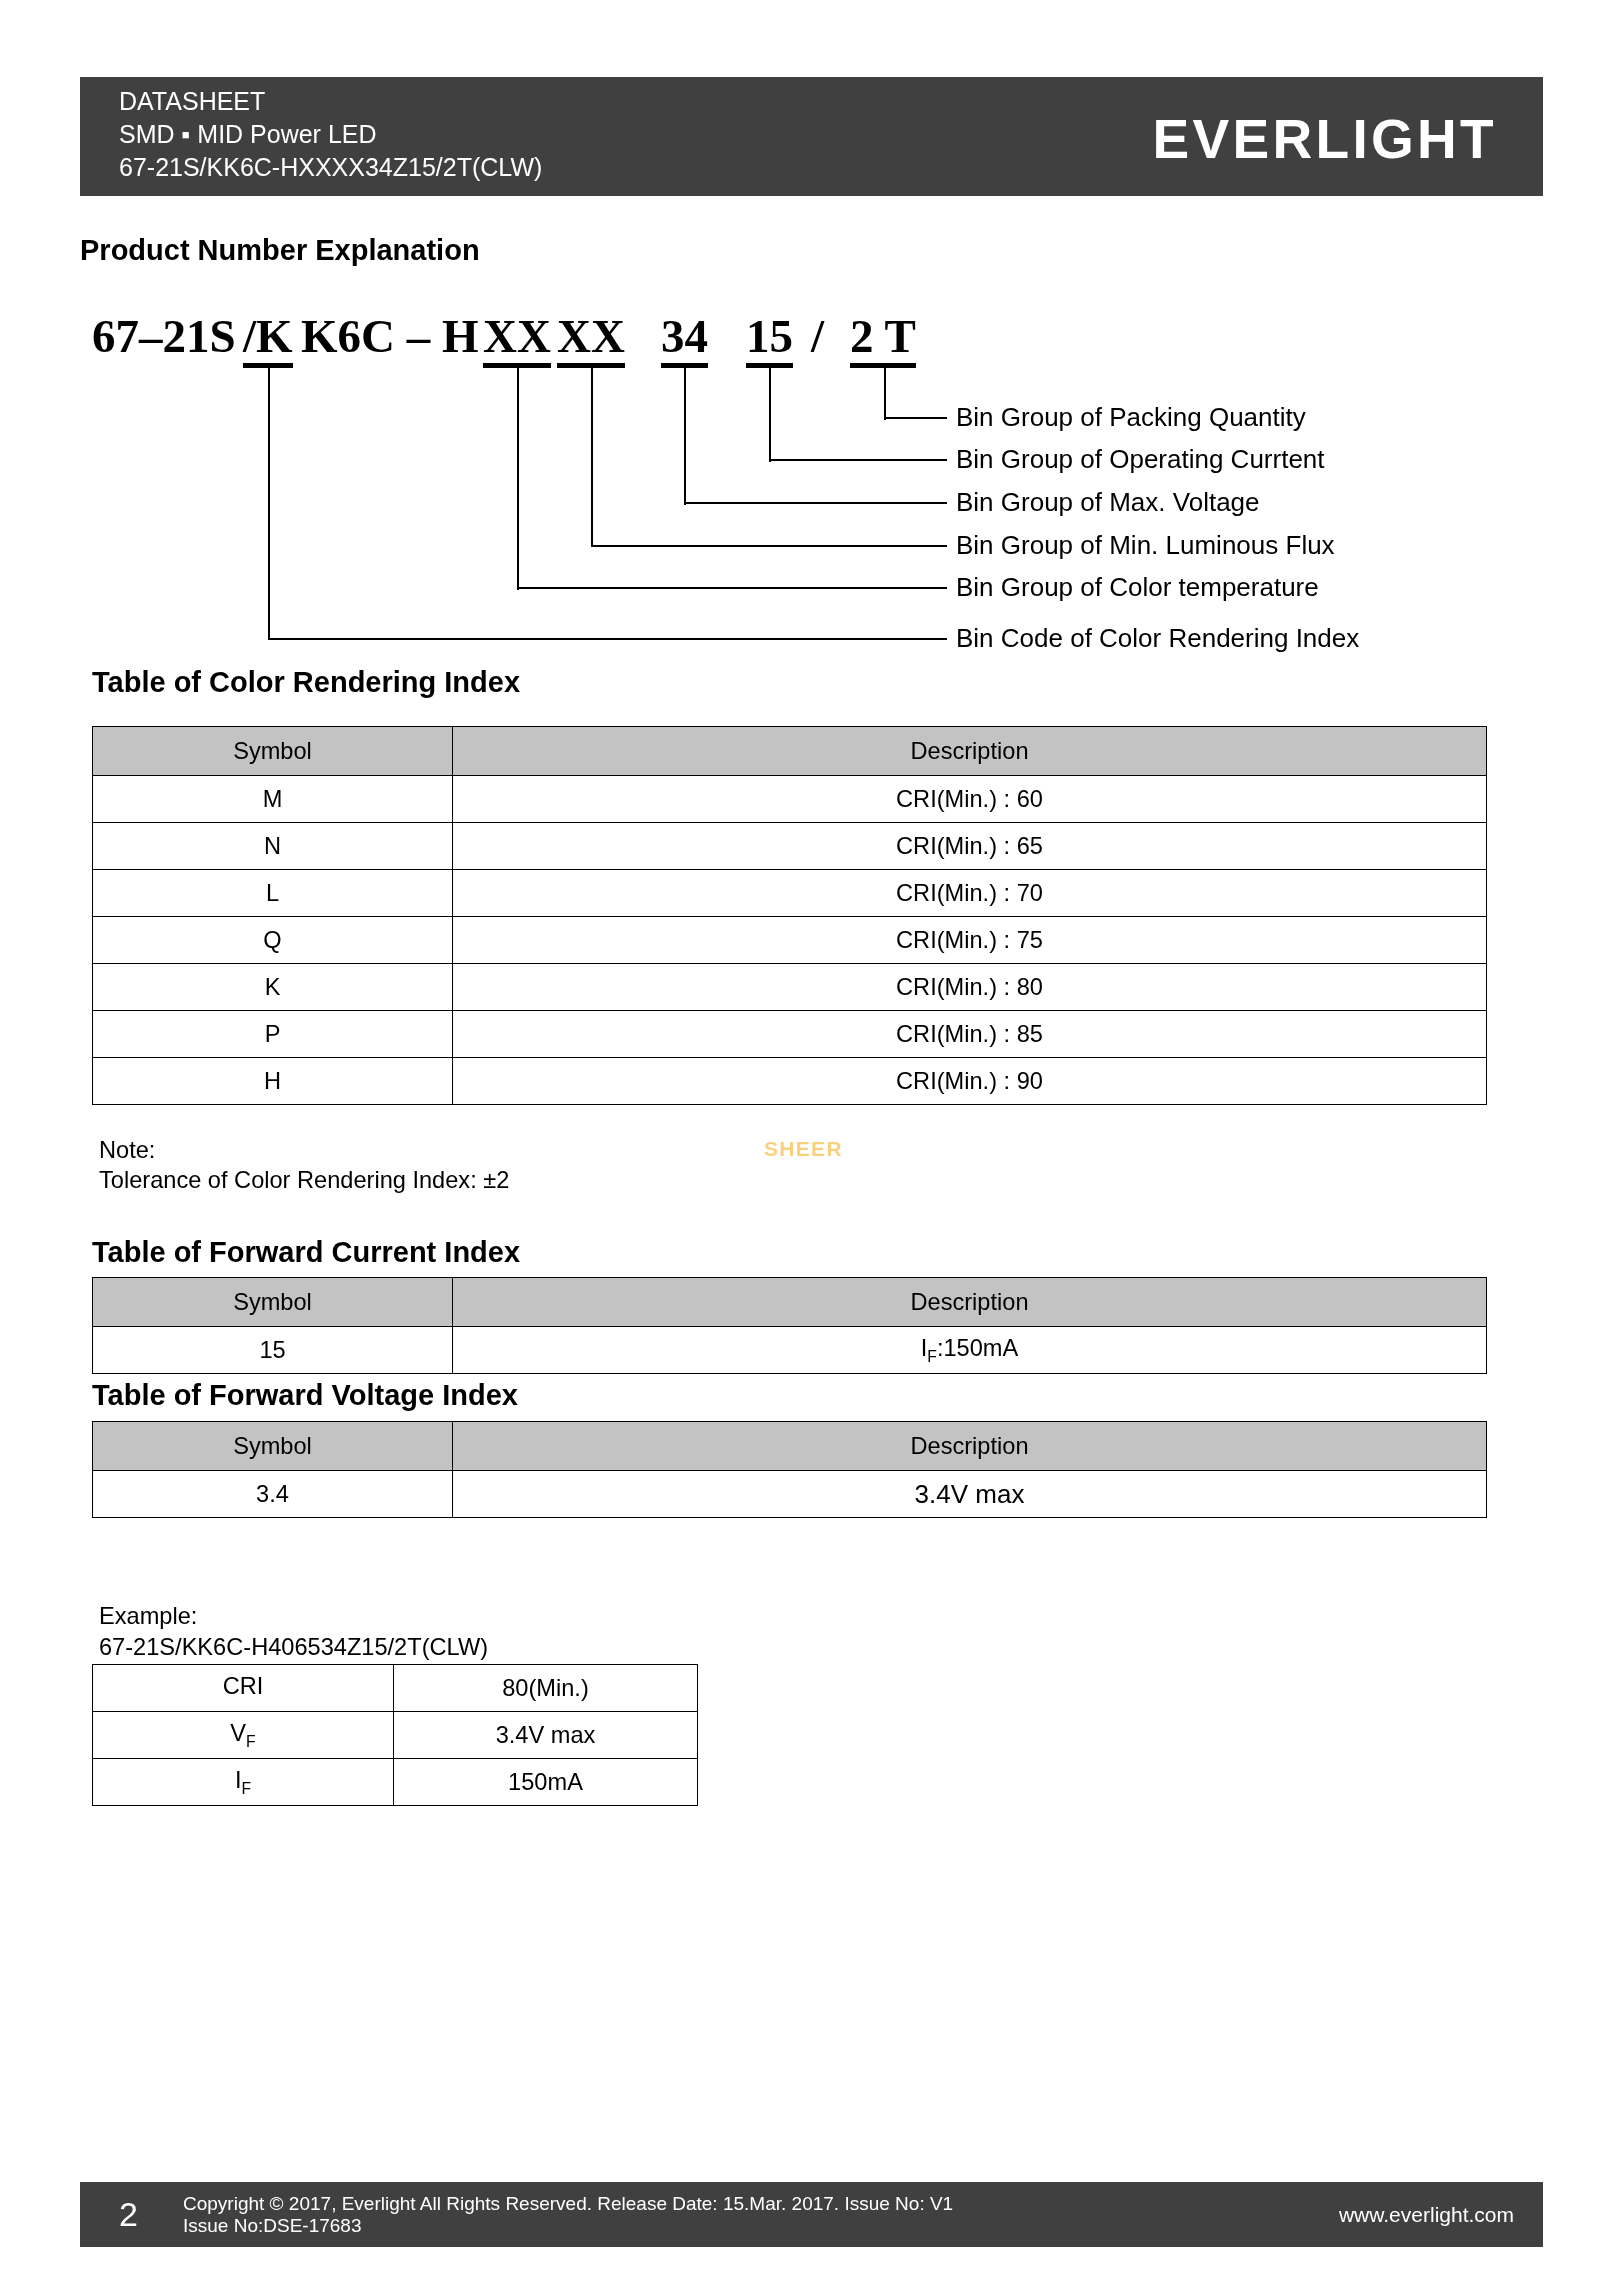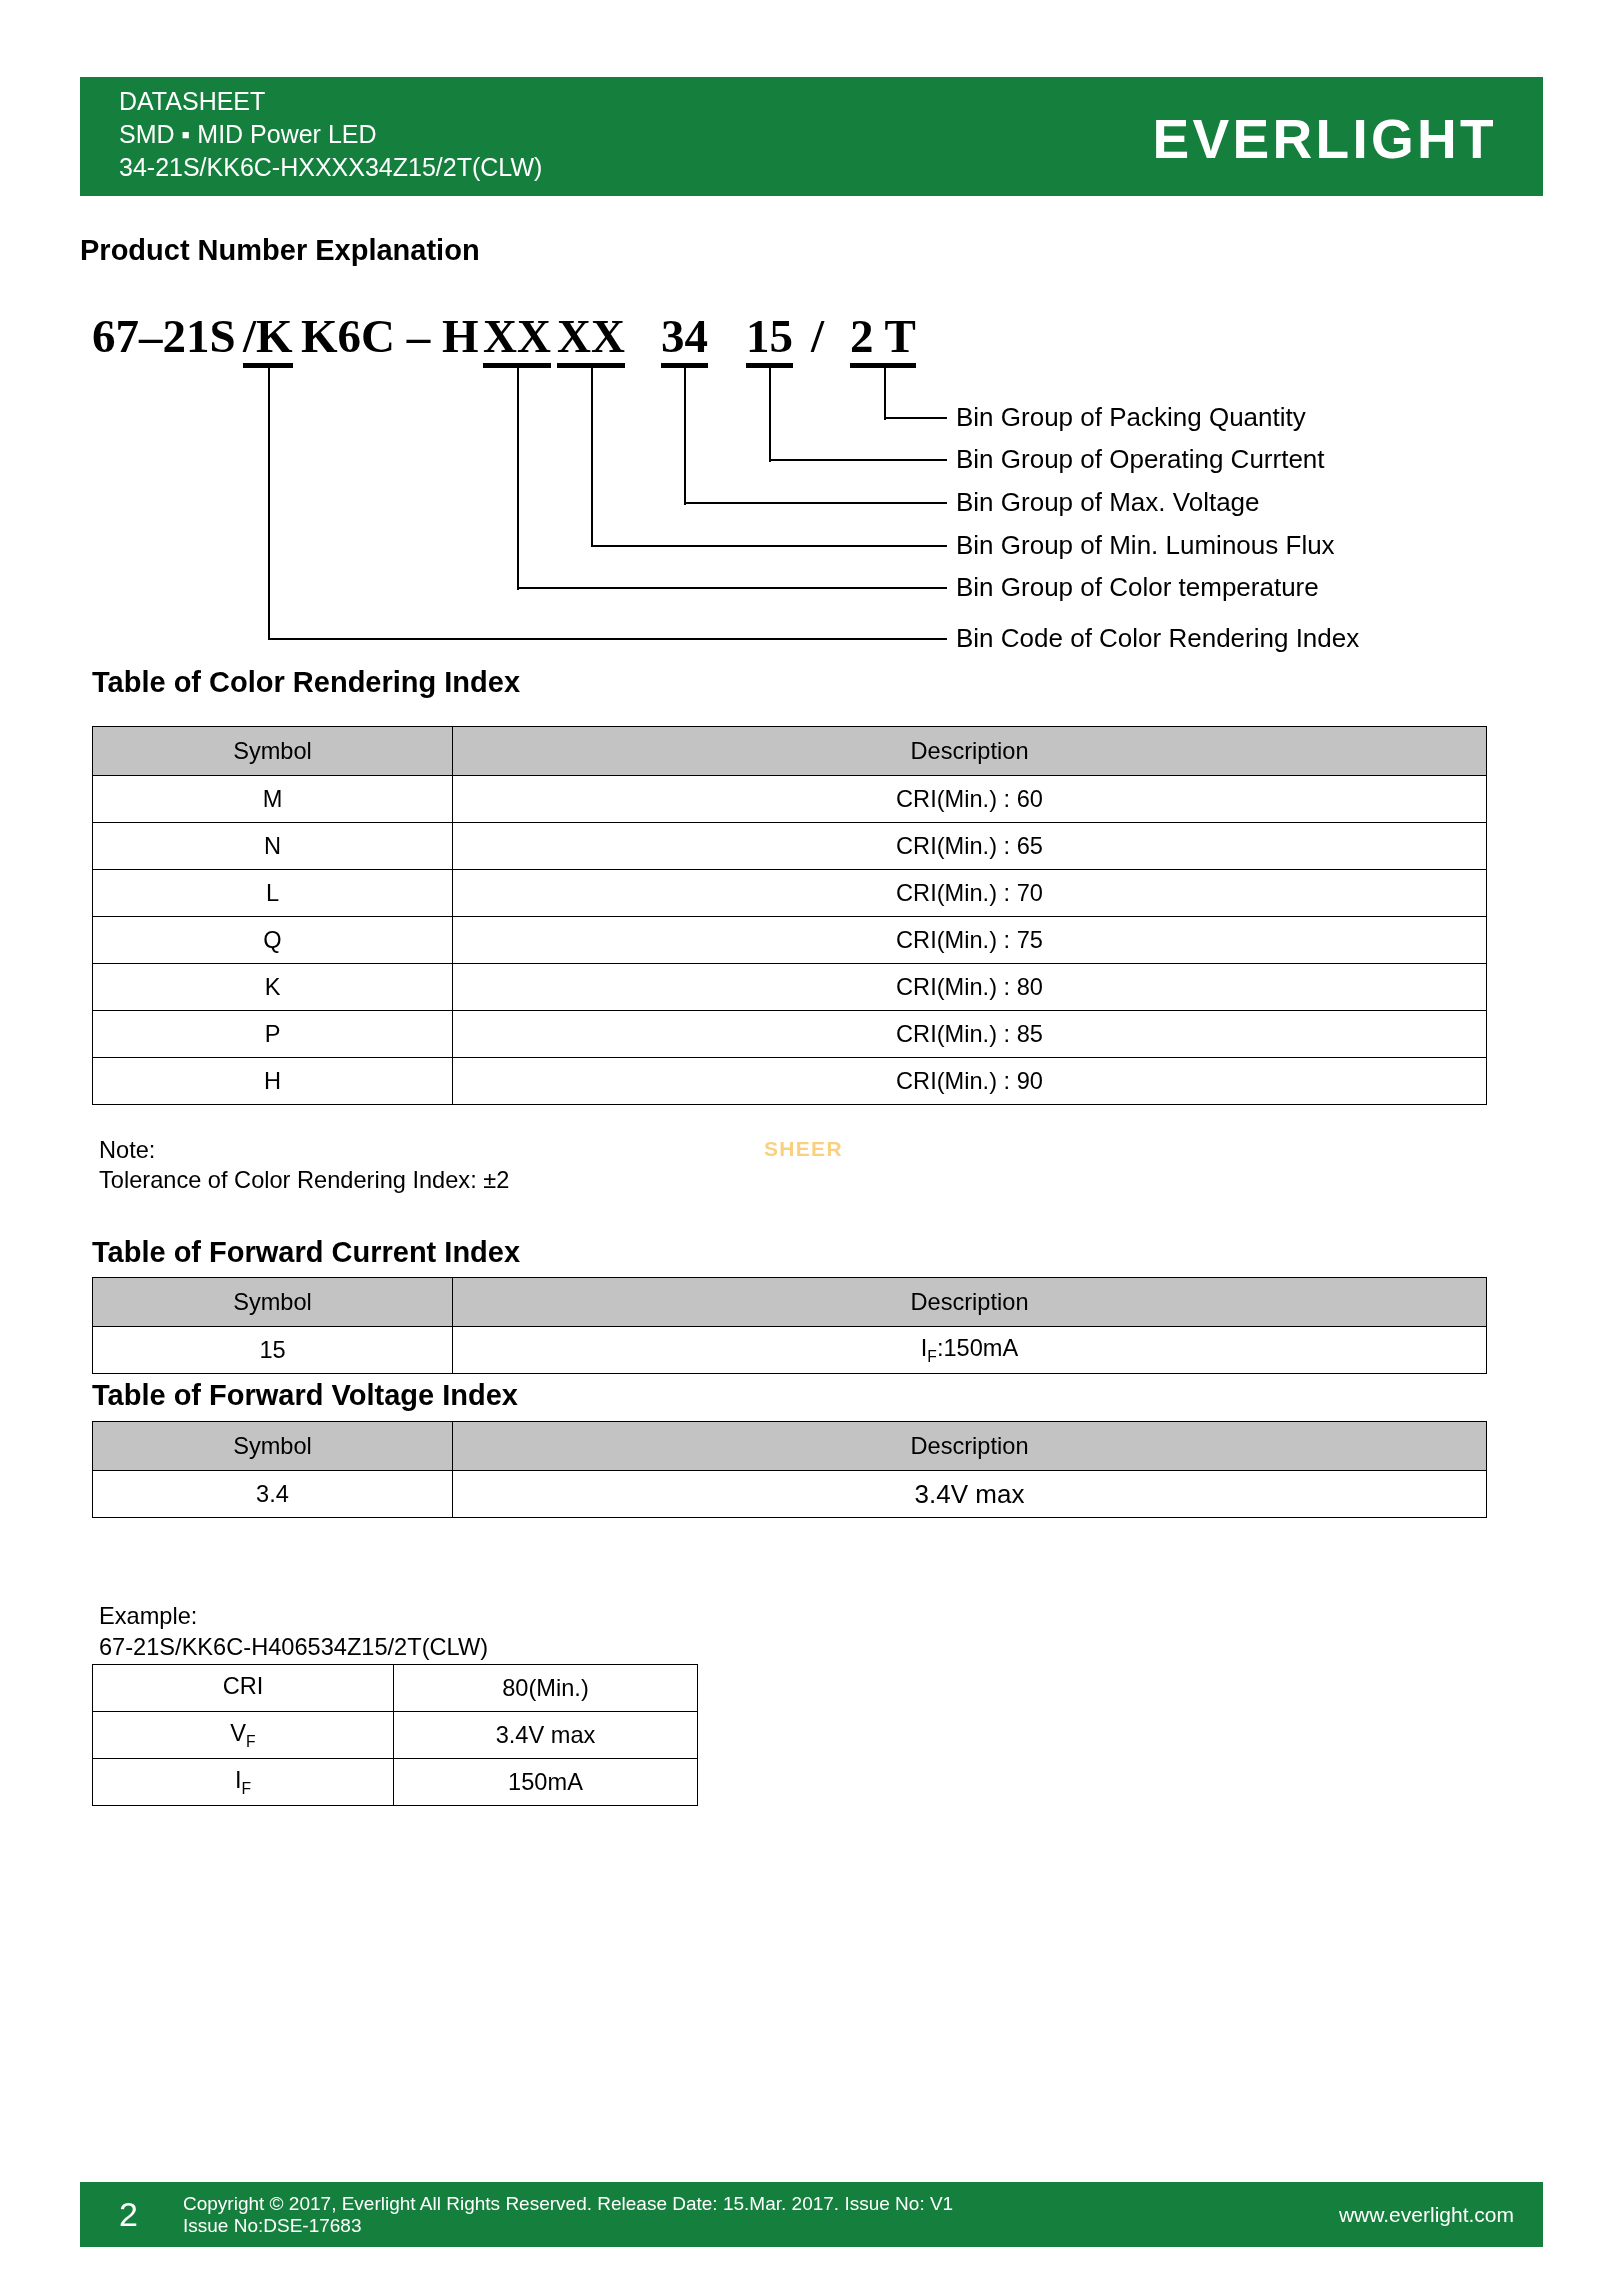--- a/index.html
+++ b/index.html
@@ -8,21 +8,21 @@
     width:1622px;
     height:2295px;
     background:#ffffff;
     font-family:"Liberation Sans","DejaVu Sans",sans-serif;
     color:#000;
     overflow:hidden;
   }
   .abs{position:absolute;}
 
   
-  .bluebar{background:#15803d;color:#ffffff;}
+  .bluebar{background:#404040;color:#ffffff;}
   .hdr-line{font-size:25px;line-height:31px;color:#ffffff;white-space:pre;}
   .logo{
     font-size:55px;
     font-weight:700;
     letter-spacing:3.3px;
     color:#ffffff;
     font-family:"Liberation Sans",sans-serif;
     text-align:center;
   }
 
@@ -69,21 +69,21 @@
   .footer-site{font-size:21px;line-height:65px;color:#fff;}
 </style>
 </head>
 <body>
 
 <div class="page">
 
   <div class="abs bluebar" style="left:80px;top:77px;width:1463px;height:119px;">
     <div class="abs hdr-line" style="left:39px;top:9.2px;">DATASHEET</div>
     <div class="abs hdr-line" style="left:39px;top:42px;">SMD ▪ MID Power LED</div>
-    <div class="abs hdr-line" style="left:39px;top:75px;">34-21S/KK6C-HXXXX34Z15/2T(CLW)</div>
+    <div class="abs hdr-line" style="left:39px;top:75px;">67-21S/KK6C-HXXXX34Z15/2T(CLW)</div>
     <div class="abs logo" style="right:46px;top:30px;">EVERLIGHT</div>
   </div>
 
   <div class="abs h1" style="left:80px;top:234px;">Product Number Explanation</div>
 
   <div class="abs" style="left:0;top:0;width:1622px;height:687px;">
 
     <span class="abs pn-seg" style="left:92px;top:313px;">67–21S</span>
     <span class="abs pn-seg pn-underline" style="left:243px;top:313px;">/K</span>
     <span class="abs pn-seg" style="left:301px;top:313px;">K6C – H</span>

